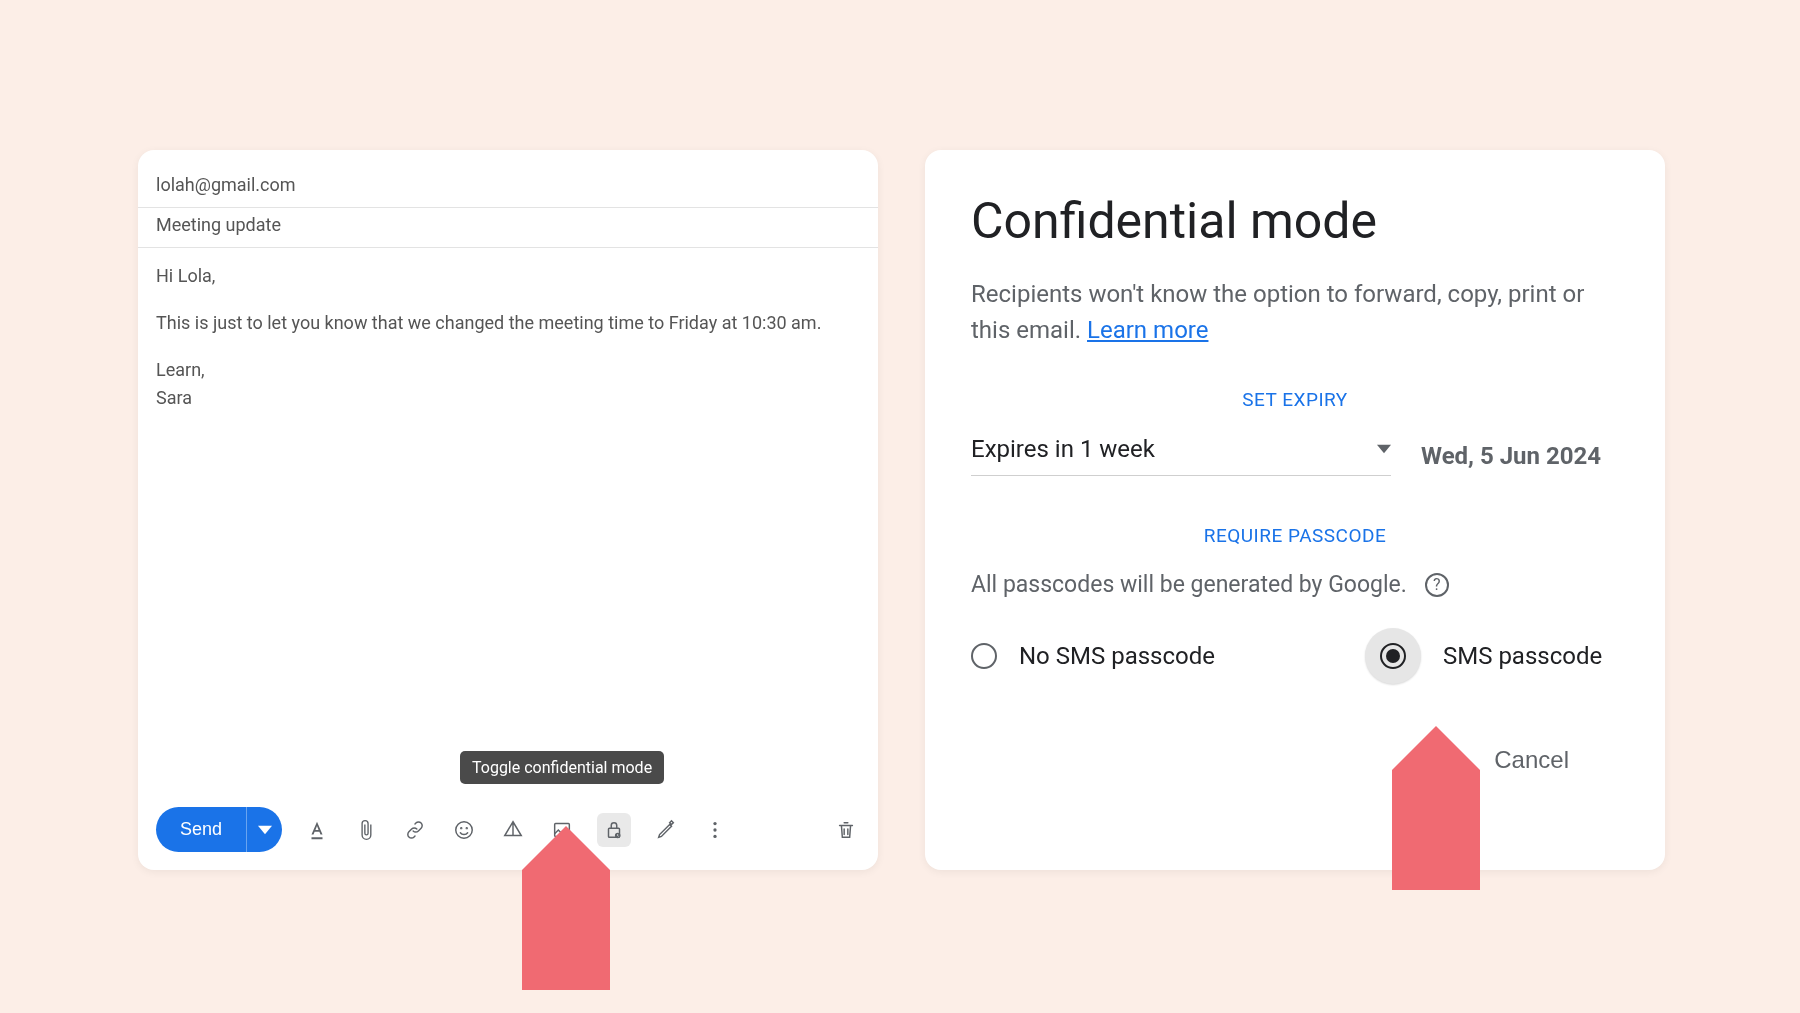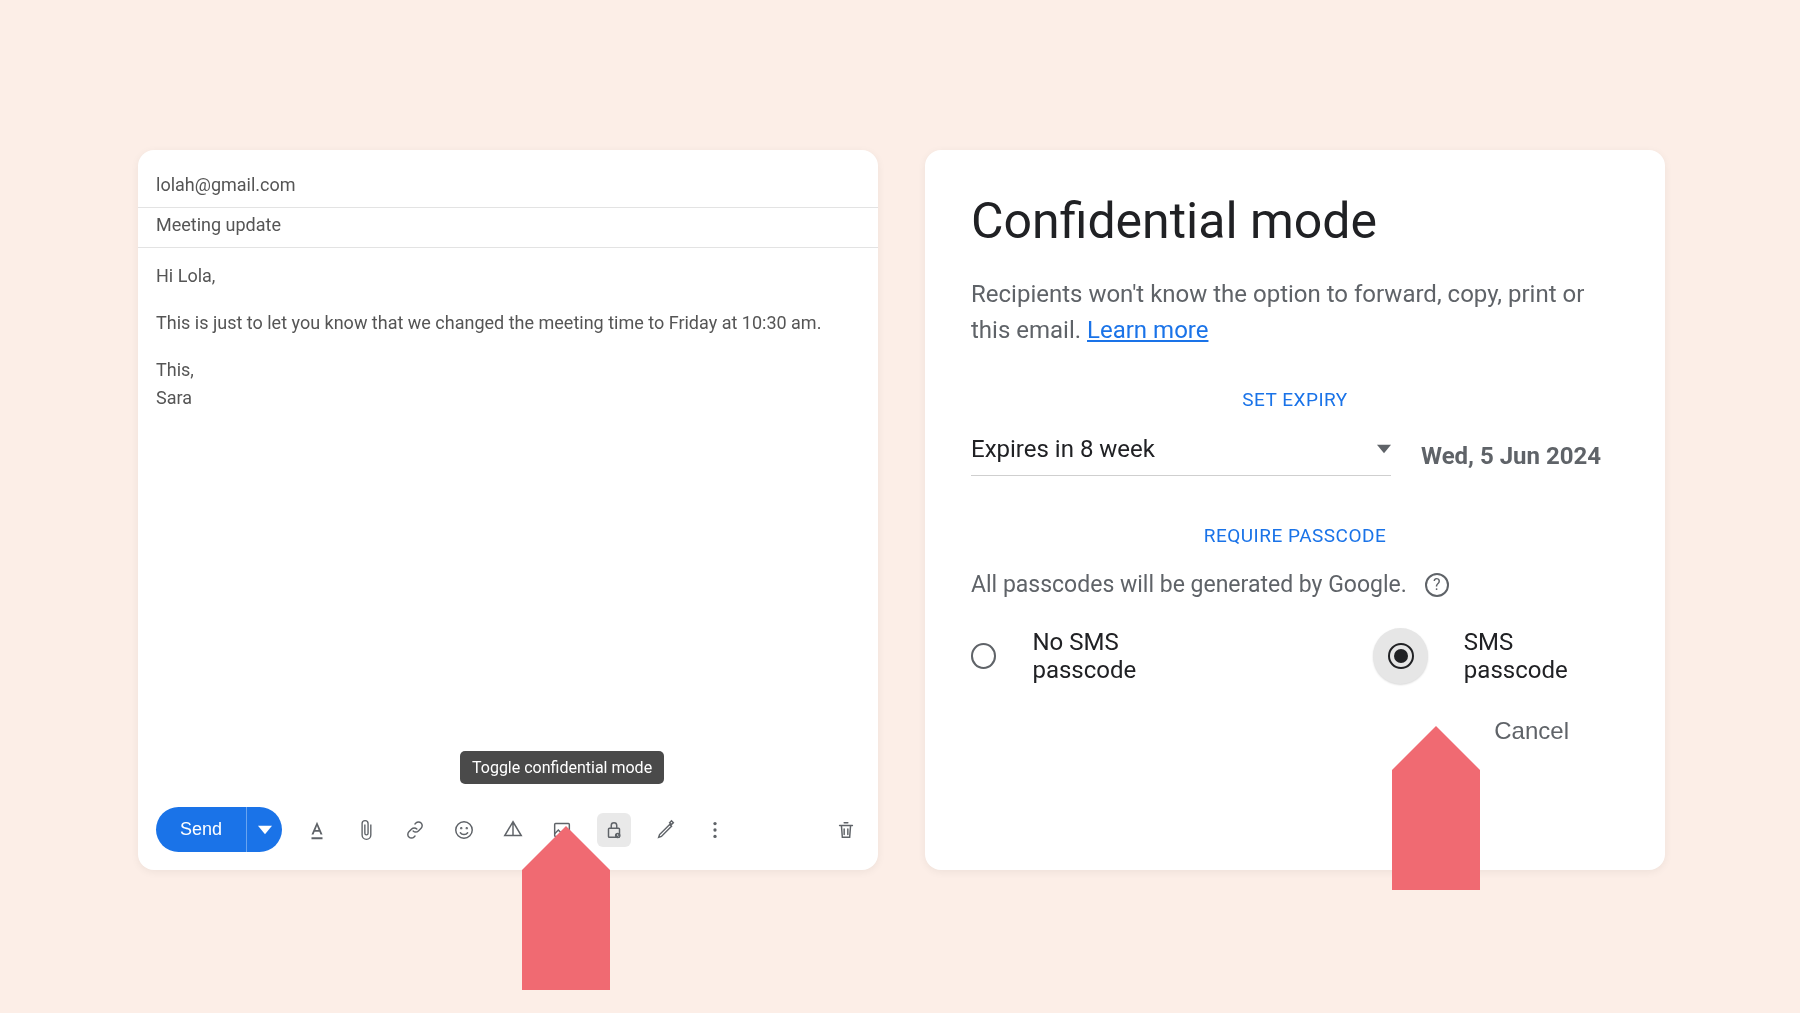--- a/index.html
+++ b/index.html
@@ -119,40 +119,40 @@
     padding-bottom: 12px;
     border-bottom: 1px solid #cfcfcf;
     font-size: 24px; color: #202124;
     cursor: pointer;
   }
   .expiry-select svg { width: 14px; height: 14px; fill: #5f6368; }
   .expiry-date { font-size: 24px; color: #5f6368; white-space: nowrap; font-weight: bold; }
   .passcode-note { font-size: 23px; color: #5f6368; margin-bottom: 30px; display: flex; align-items: center; gap: 18px; }
   .help-icon { width: 24px; height: 24px; border: 2px solid #5f6368; border-radius: 50%; display: inline-flex; align-items: center; justify-content: center; font-size: 16px; color: #5f6368; }
   .radio-row { display: flex; align-items: center; gap: 150px; font-size: 24px; color: #202124; }
-  .radio-opt { display: flex; align-items: center; gap: 36px; cursor: pointer; }
+  .radio-opt { display: flex; align-items: center; gap: 22px; cursor: pointer; }
   .radio { width: 26px; height: 26px; border: 2.5px solid #5f6368; border-radius: 50%; display: flex; align-items: center; justify-content: center; }
   .radio.selected-wrap { width: 56px; height: 56px; background: #e6e6e6; border-radius: 50%; border: none; box-shadow: 0 1px 2px rgba(0,0,0,0.15);}
   .radio.selected-wrap .inner-ring { width: 26px; height: 26px; border: 2.5px solid #202124; border-radius: 50%; display:flex; align-items:center; justify-content:center;}
   .radio.selected-wrap .dot { width: 14px; height: 14px; background: #202124; border-radius: 50%; }
-  .cancel-row { margin-top: 33px; text-align: right; padding-right: 50px; }
+  .cancel-row { margin-top: 62px; text-align: right; padding-right: 50px; }
   .cancel-btn { font-size: 24px; color: #5f6368; background: none; border: none; cursor: pointer; }
 </style>
 </head>
 <body>
 
 <div class="compose-panel">
   <div class="field">lolah@gmail.com</div>
   <div class="field">Meeting update</div>
   <div class="body-area">
     <div>Hi Lola,</div>
     <div style="height:18px"></div>
     <div>This is just to let you know that we changed the meeting time to Friday at 10:30 am.</div>
     <div style="height:18px"></div>
-    <div>This,</div>
+    <div>Learn,</div>
     <div>Sara</div>
   </div>
   <div class="toolbar">
     <div class="tooltip">Toggle confidential mode</div>
     <div class="send-group">
       <button class="send-btn">Send</button>
       <button class="send-more">
         <svg viewBox="0 0 10 6">
             <path d="M0 0l5 6 5-6z"></path>
           </svg>
@@ -224,21 +224,21 @@
 <div class="conf-panel">
   <div class="conf-title">Confidential mode</div>
   <div class="conf-desc">
     <span>Recipients won't know the option to forward, copy, print or </span>
     <span>this email. </span>
     <a href="#">Learn more</a>
   </div>
   <div class="section-label">SET EXPIRY</div>
   <div class="expiry-row">
     <div class="expiry-select">
-      <span>Expires in 8 week</span>
+      <span>Expires in 1 week</span>
       <svg viewBox="0 0 10 6">
           <path d="M0 0l5 6 5-6z"></path>
         </svg>
     </div>
     <div class="expiry-date">Wed, 5 Jun 2024</div>
   </div>
   <div class="section-label">REQUIRE PASSCODE</div>
   <div class="passcode-note">
     <span>All passcodes will be generated by Google.</span>
     <span class="help-icon">?</span>

